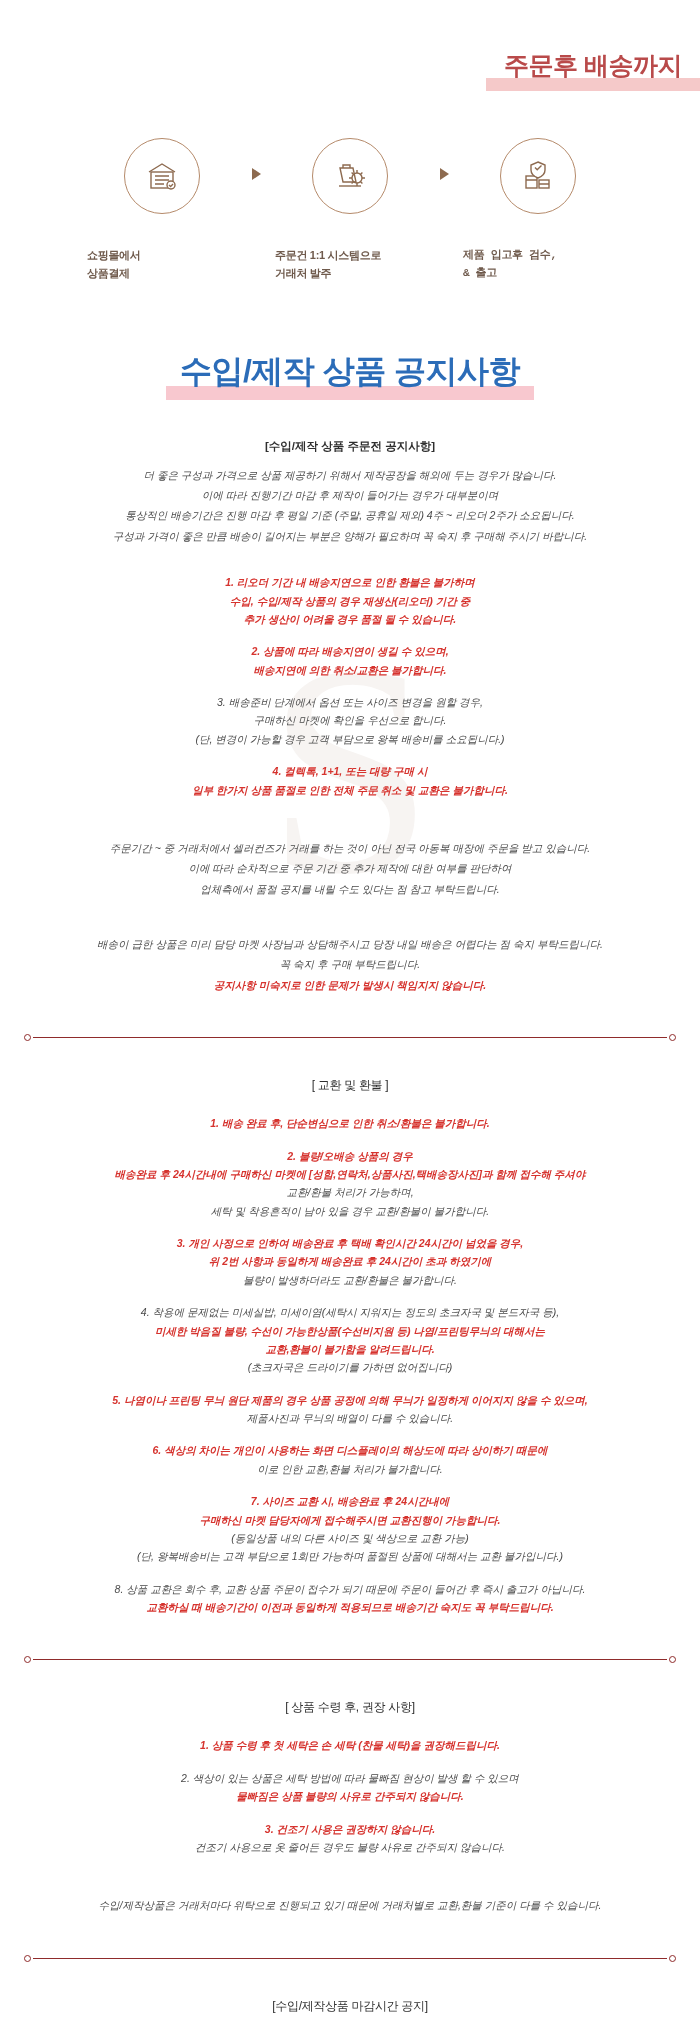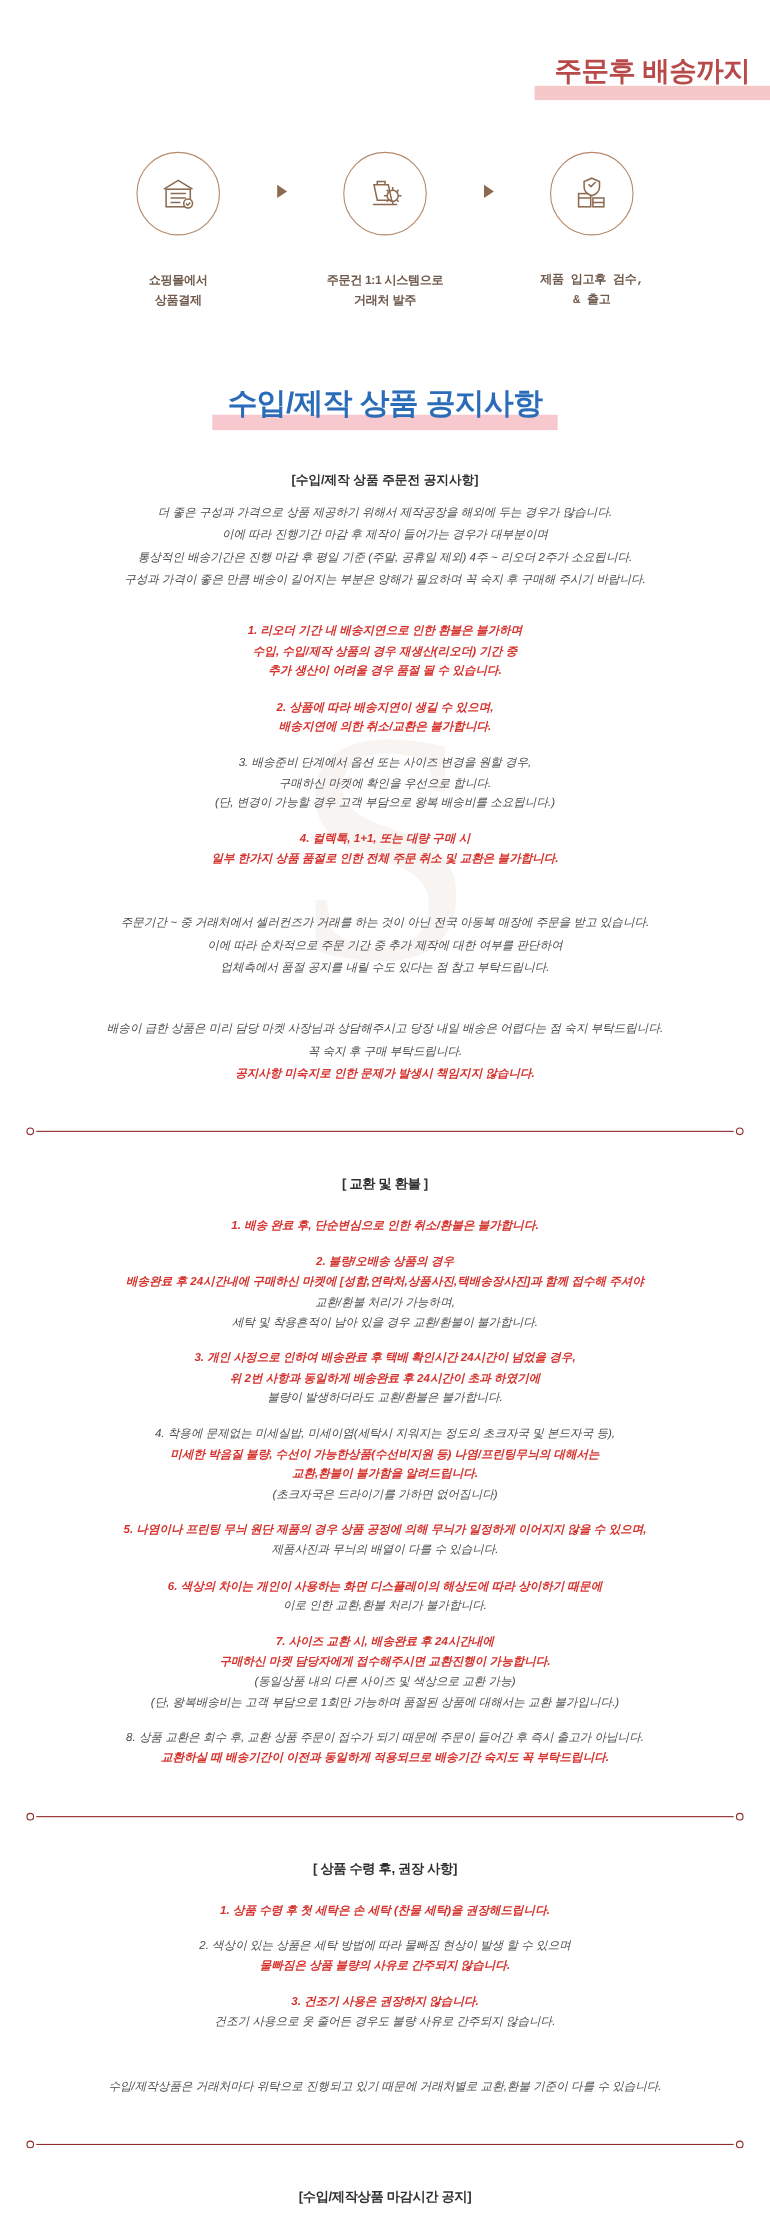--- a/index.html
+++ b/index.html
@@ -51,21 +51,21 @@
   }
 
   
   .steps {
     display: flex;
     justify-content: center;
     align-items: flex-start;
     gap: 0;
     margin-top: 46px;
   }
-  .step { width: 150px; text-align: center; }
+  .step { width: 150px; text-align: left; }
   .circle {
     width: 76px; height: 76px;
     border: 1.5px solid #b58a6a;
     border-radius: 50%;
     margin: 0 auto 16px;
     display: flex; align-items: center; justify-content: center;
     color: #8d6a4f;
   }
   .step-label {
     font-size: 11px;
@@ -87,21 +87,21 @@
     border-left: 9px solid #8d6a4f;
     border-top: 6px solid transparent;
     border-bottom: 6px solid transparent;
   }
 
   
   .section-title-wrap { text-align: center; margin-top: 60px; }
   .section-title {
     display: inline-block;
     position: relative;
-    font-size: 27px;
+    font-size: 32px;
     font-weight: bold;
     color: #2b6cb8;
     letter-spacing: -0.5px;
     padding: 0 14px 3px;
   }
   .section-title .hl {
     position: absolute;
     left: 0; right: 0; bottom: 2px;
     height: 14px;
     background: #f8c8cf;
@@ -135,21 +135,21 @@
   .divider .dot {
     width: 7px; height: 7px;
     border-radius: 50%;
     border: 1.5px solid #8f2b2b;
     background: #fff;
     margin: 0 2px;
   }
 
   .sub-head {
     text-align: center;
-    font-weight: bold;
+    font-weight: normal;
     color: #2f2f2f;
     font-size: 12px;
     margin-bottom: 18px;
     letter-spacing: -0.3px;
   }
   .item { margin-bottom: 14px; }
 </style>
 </head>
 <body>
 

